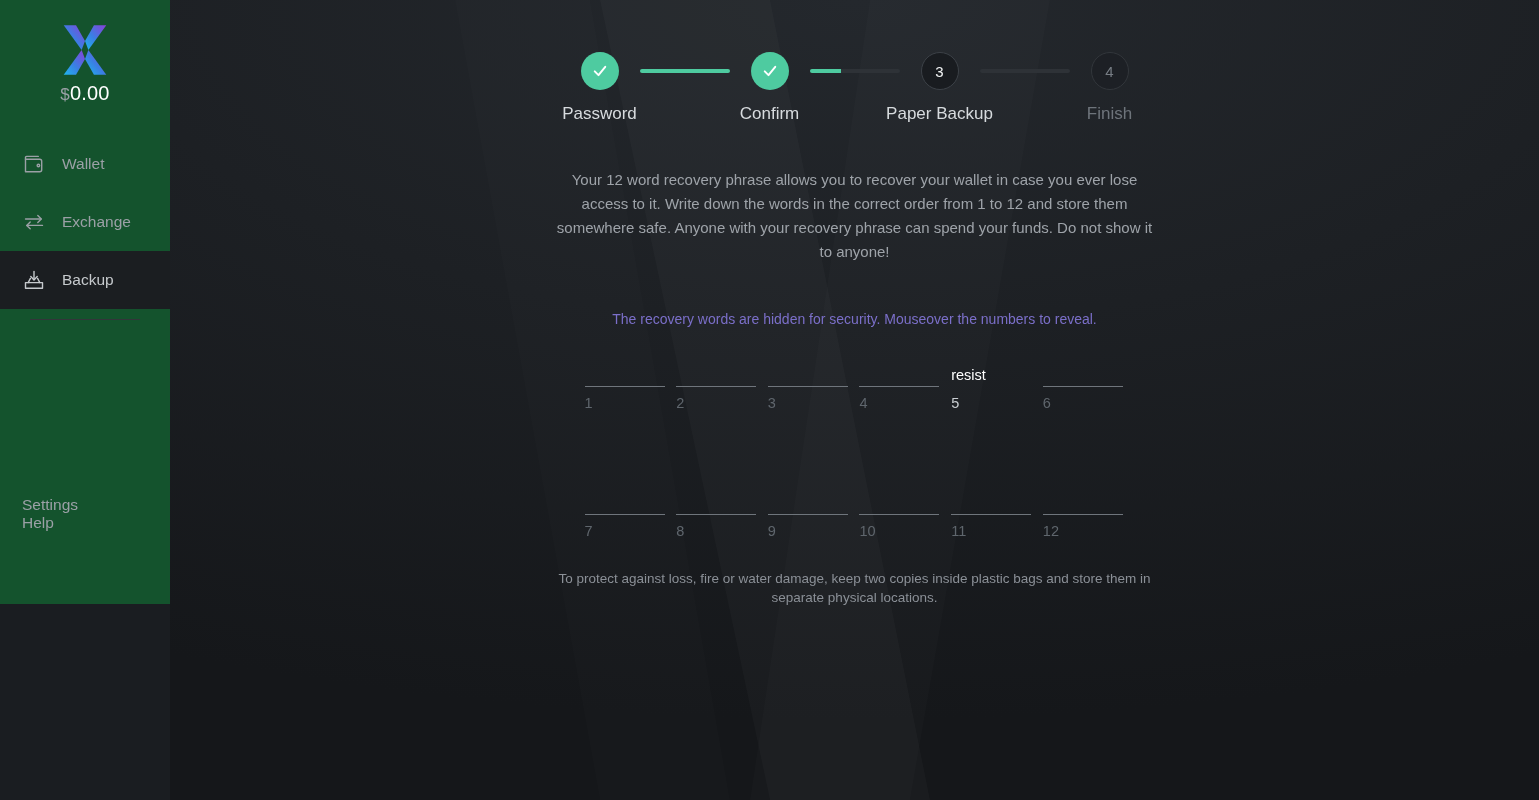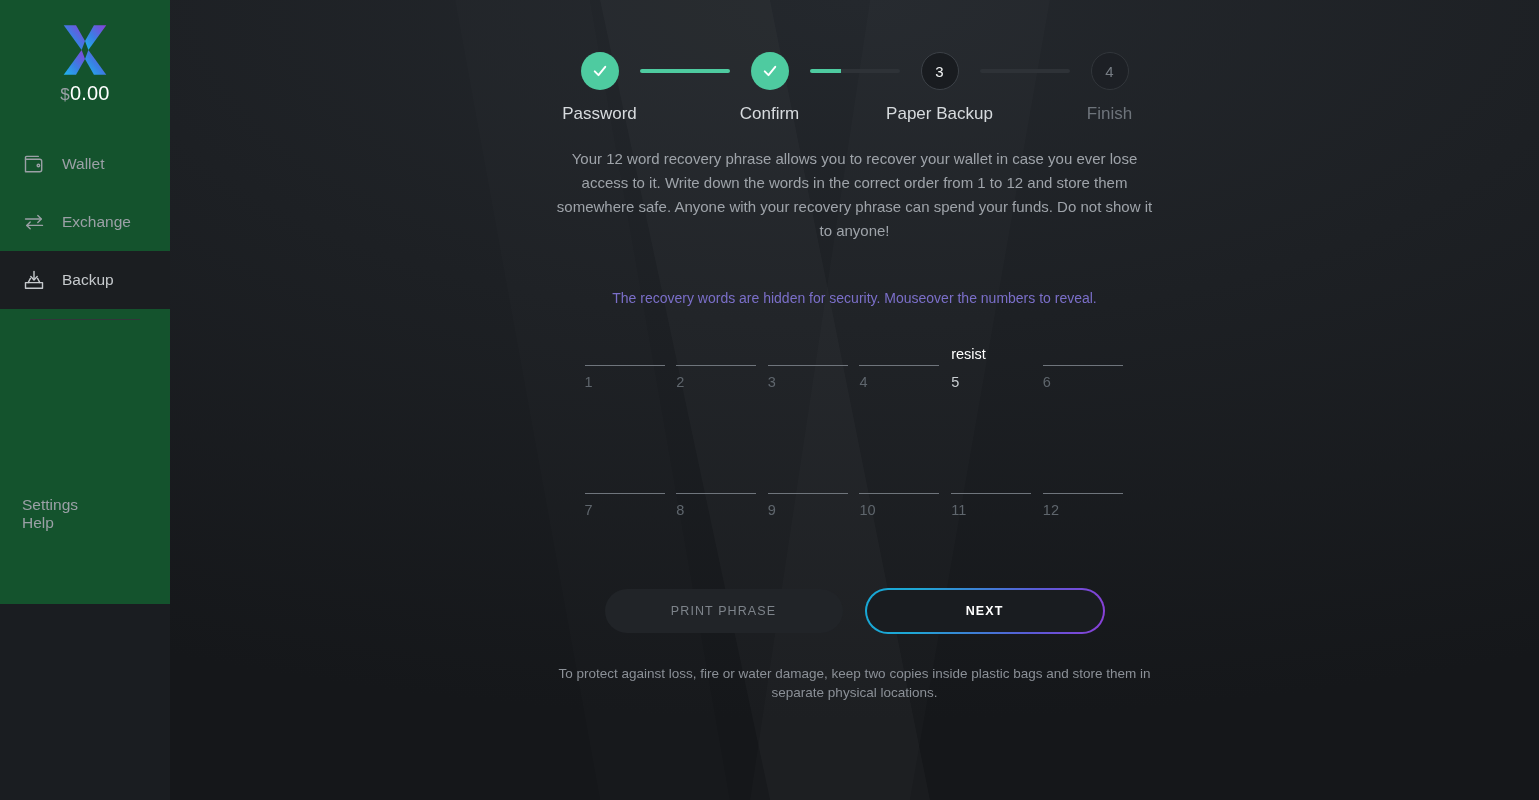--- a/index.html
+++ b/index.html
@@ -88,21 +88,21 @@
     margin-top:17px; background:#2e3237; overflow:hidden;
   }
   .connector i { display:block; height:100%; background:#4ECBA0; }
 
   
   h1.title {
     margin-top:62px;
     font-size:41px; font-weight:400; color:#ffffff; letter-spacing:.2px;
   }
   p.desc {
-    margin-top:23px; width:610px; text-align:center;
+    margin-top:44px; width:610px; text-align:center;
     font-size:15px; line-height:24px; color:#9ea3a9;
   }
   p.hint {
     margin-top:47px; font-size:14px; color:#7b6fc9;
   }
 
   
   .grid {
     margin-top:38px;
     width:540px;
@@ -342,23 +342,17 @@
           <div class="rule"></div>
           <div class="num">11</div>
         </div>
         <div class="slot">
           <div class="word"></div>
           <div class="rule"></div>
           <div class="num">12</div>
         </div>
       </div>
 
-      <div class="actions">
-        <button class="btn btn-secondary">PRINT PHRASE</button>
-        <div class="btn-primary-wrap">
-          <div class="btn-primary">NEXT</div>
-        </div>
-      </div>
 
       <p class="footnote">To protect against loss, fire or water damage, keep two copies inside plastic bags and store them in separate physical locations.</p>
     </div>
   </main>
 </div>
 
 </body></html>

